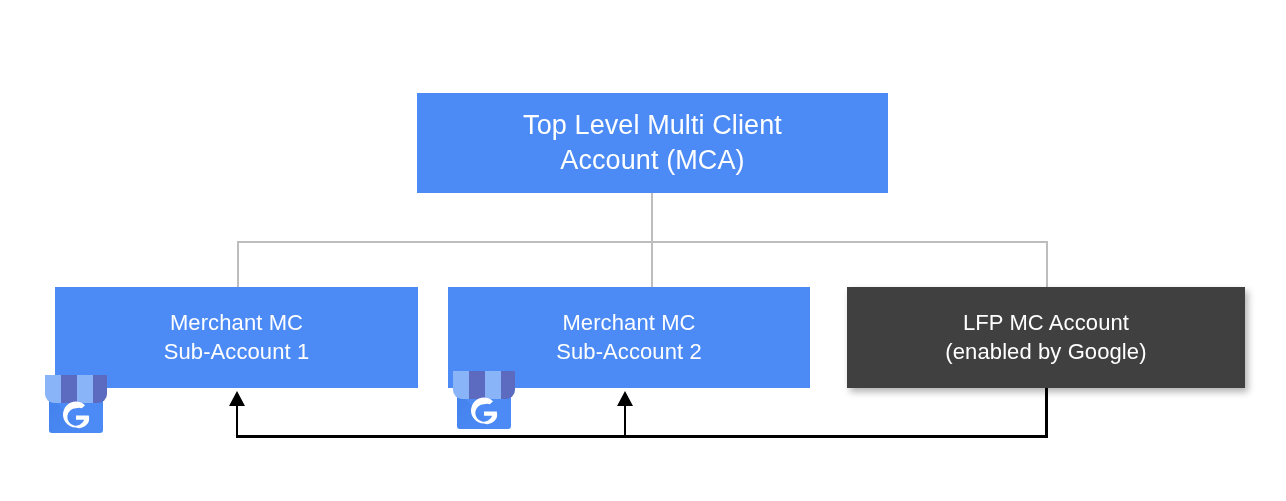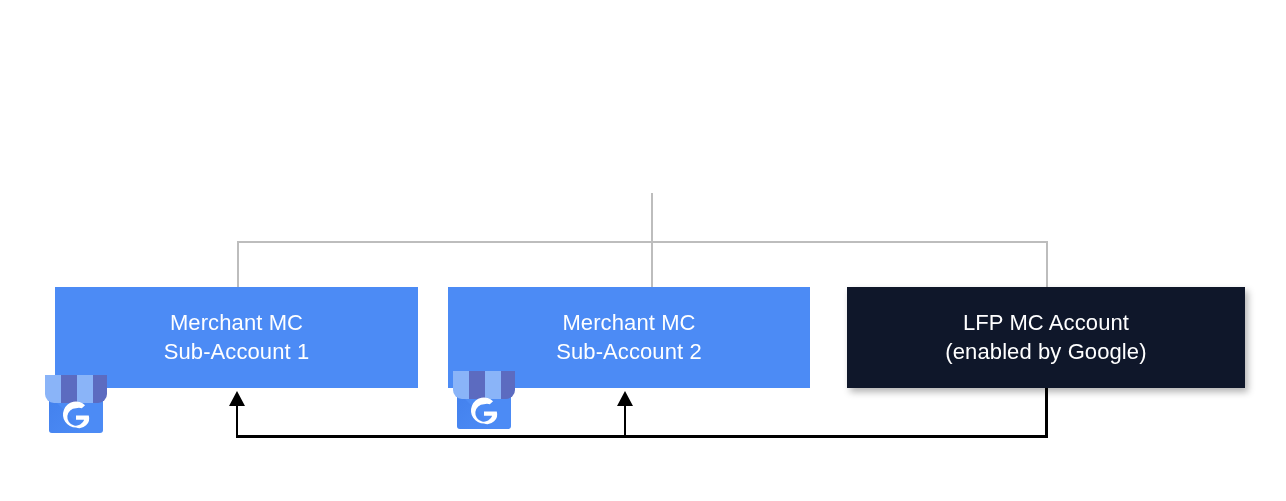--- a/index.html
+++ b/index.html
@@ -59,21 +59,21 @@
     width: 362px;
     height: 101px;
     background: #4c8bf5;
     font-size: 22px;
   }
   #node-lfp {
     left: 847px;
     top: 287px;
     width: 398px;
     height: 101px;
-    background: #0f172a;
+    background: #404040;
     font-size: 22px;
     box-shadow: 3px 4px 7px rgba(0,0,0,0.30);
   }
 
   
   .conn {
     position: absolute;
     background: #bdbdbd;
     z-index: 2;
   }
@@ -118,20 +118,24 @@
 <body>
 
 <div id="canvas">
 
   <div class="conn" id="conn-trunk"></div>
   <div class="conn" id="conn-bar"></div>
   <div class="conn" id="conn-drop-l"></div>
   <div class="conn" id="conn-drop-c"></div>
   <div class="conn" id="conn-drop-r"></div>
 
+  <div class="node" id="node-mca">
+    <span class="label">Top Level Multi Client
+Account (MCA)</span>
+  </div>
 
   <div class="node" id="node-sub1">
     <span class="label">Merchant MC
 Sub-Account 1</span>
   </div>
 
   <div class="node" id="node-sub2">
     <span class="label">Merchant MC
 Sub-Account 2</span>
   </div>

